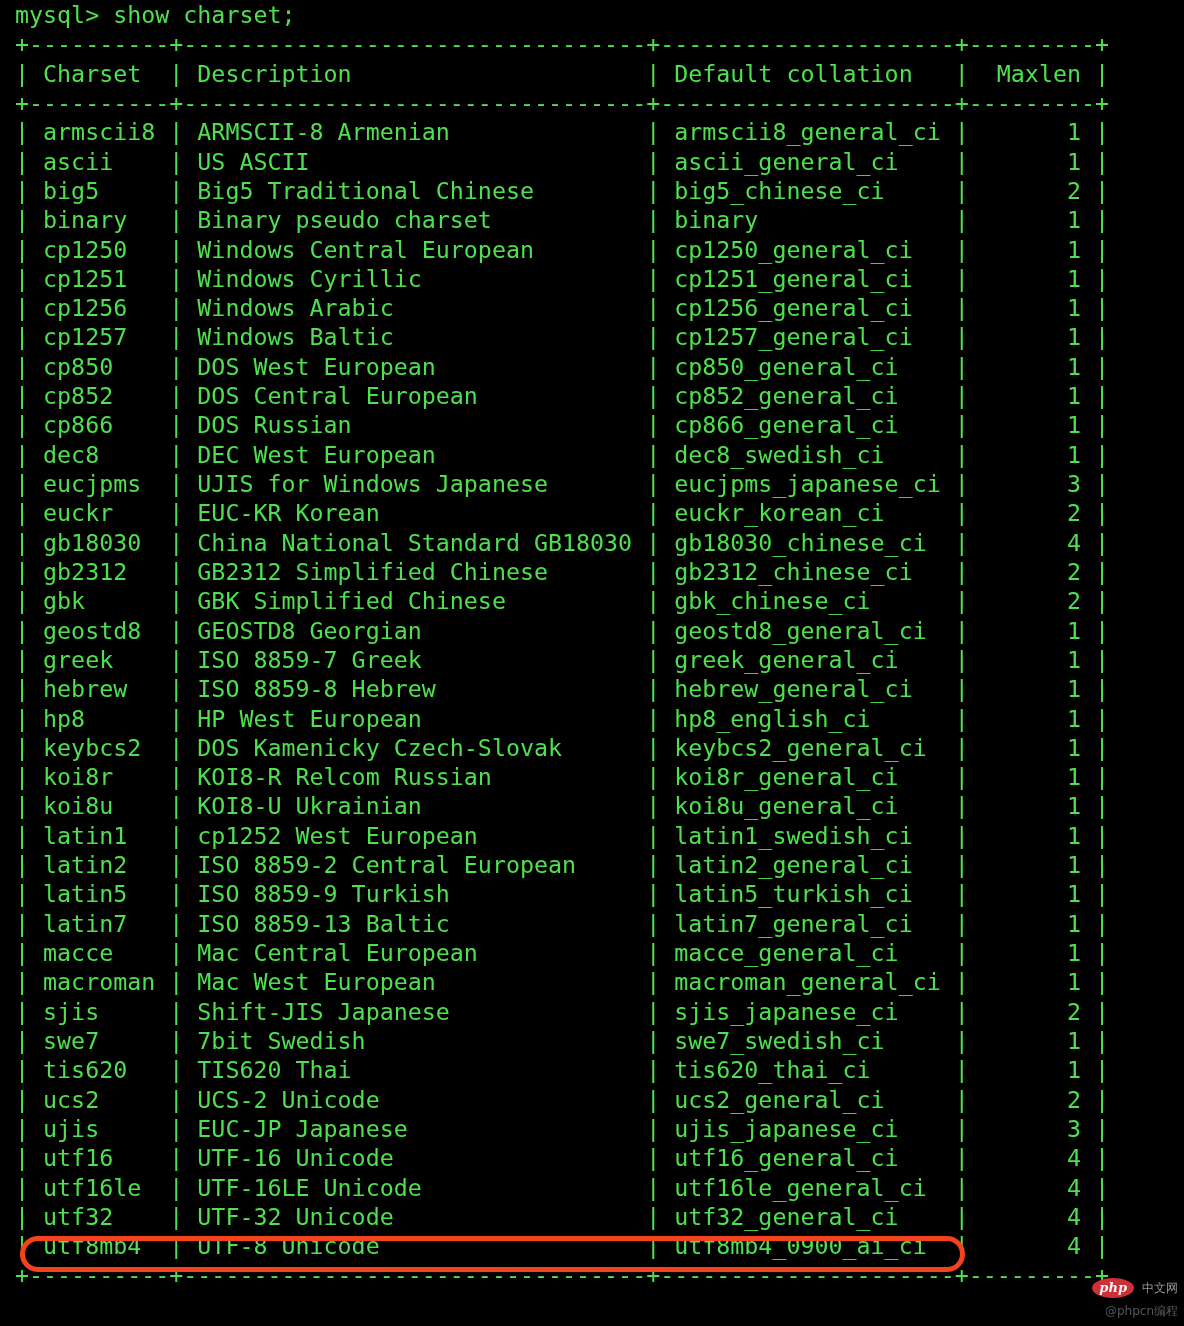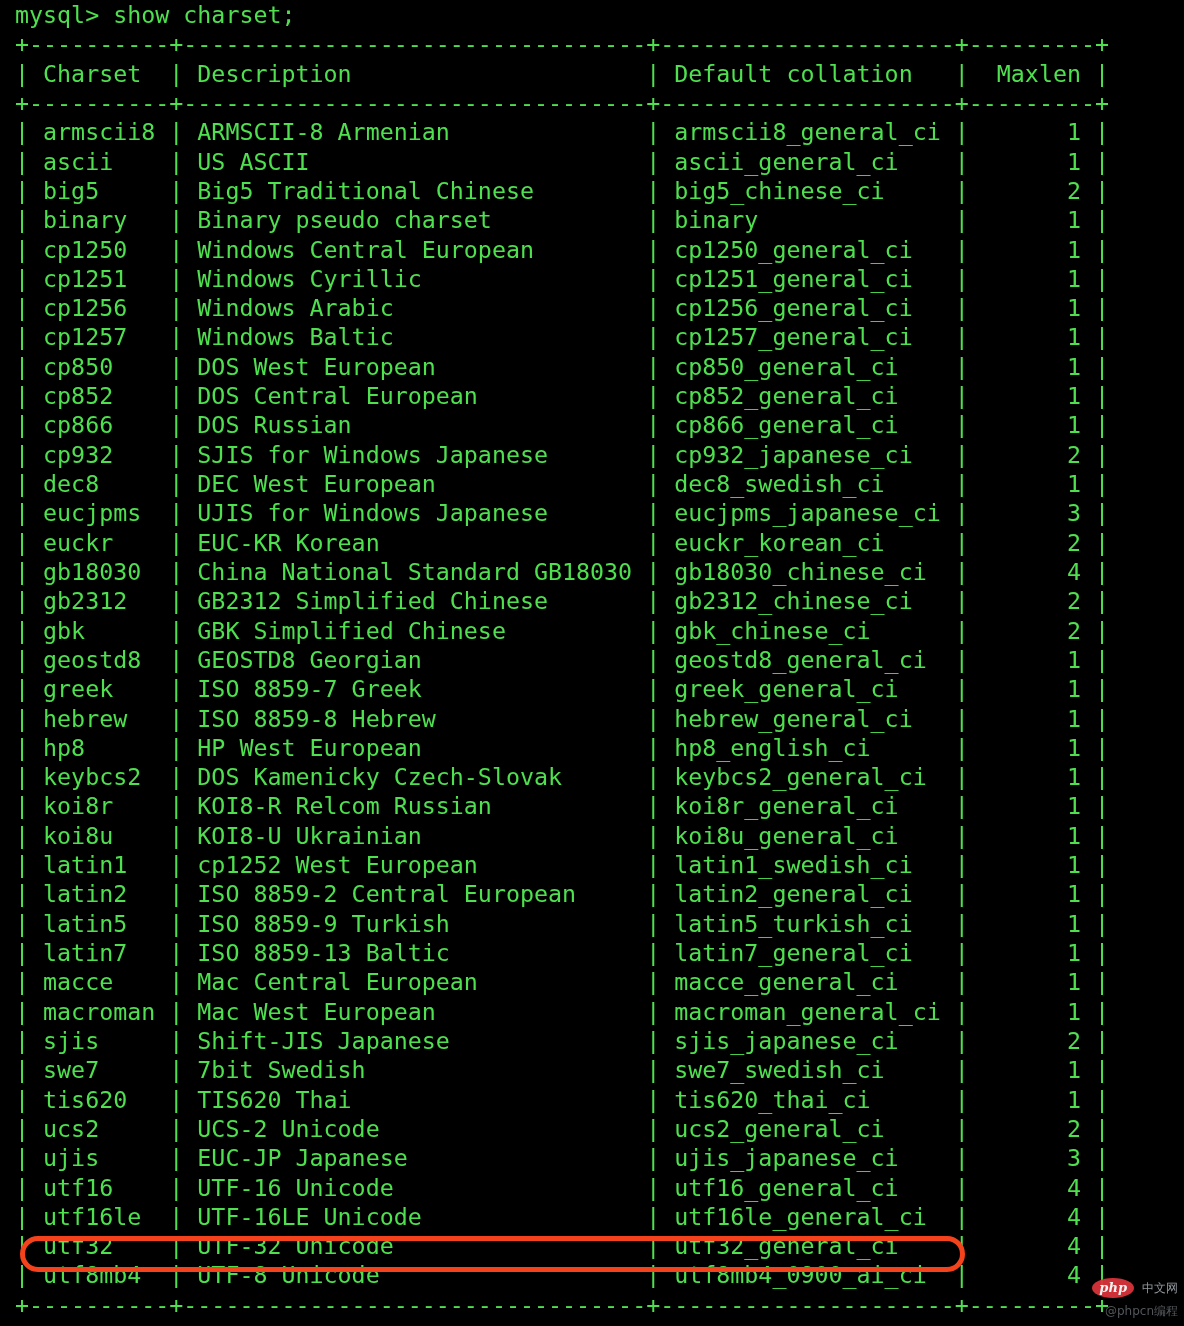--- a/index.html
+++ b/index.html
@@ -98,21 +98,20 @@
       <div class="term-line">| ascii    | US ASCII                        | ascii_general_ci    |       1 |</div>
       <div class="term-line">| big5     | Big5 Traditional Chinese        | big5_chinese_ci     |       2 |</div>
       <div class="term-line">| binary   | Binary pseudo charset           | binary              |       1 |</div>
       <div class="term-line">| cp1250   | Windows Central European        | cp1250_general_ci   |       1 |</div>
       <div class="term-line">| cp1251   | Windows Cyrillic                | cp1251_general_ci   |       1 |</div>
       <div class="term-line">| cp1256   | Windows Arabic                  | cp1256_general_ci   |       1 |</div>
       <div class="term-line">| cp1257   | Windows Baltic                  | cp1257_general_ci   |       1 |</div>
       <div class="term-line">| cp850    | DOS West European               | cp850_general_ci    |       1 |</div>
       <div class="term-line">| cp852    | DOS Central European            | cp852_general_ci    |       1 |</div>
       <div class="term-line">| cp866    | DOS Russian                     | cp866_general_ci    |       1 |</div>
-      <div class="term-line">| cp932    | SJIS for Windows Japanese       | cp932_japanese_ci   |       2 |</div>
       <div class="term-line">| dec8     | DEC West European               | dec8_swedish_ci     |       1 |</div>
       <div class="term-line">| eucjpms  | UJIS for Windows Japanese       | eucjpms_japanese_ci |       3 |</div>
       <div class="term-line">| euckr    | EUC-KR Korean                   | euckr_korean_ci     |       2 |</div>
       <div class="term-line">| gb18030  | China National Standard GB18030 | gb18030_chinese_ci  |       4 |</div>
       <div class="term-line">| gb2312   | GB2312 Simplified Chinese       | gb2312_chinese_ci   |       2 |</div>
       <div class="term-line">| gbk      | GBK Simplified Chinese          | gbk_chinese_ci      |       2 |</div>
       <div class="term-line">| geostd8  | GEOSTD8 Georgian                | geostd8_general_ci  |       1 |</div>
       <div class="term-line">| greek    | ISO 8859-7 Greek                | greek_general_ci    |       1 |</div>
       <div class="term-line">| hebrew   | ISO 8859-8 Hebrew               | hebrew_general_ci   |       1 |</div>
       <div class="term-line">| hp8      | HP West European                | hp8_english_ci      |       1 |</div>

